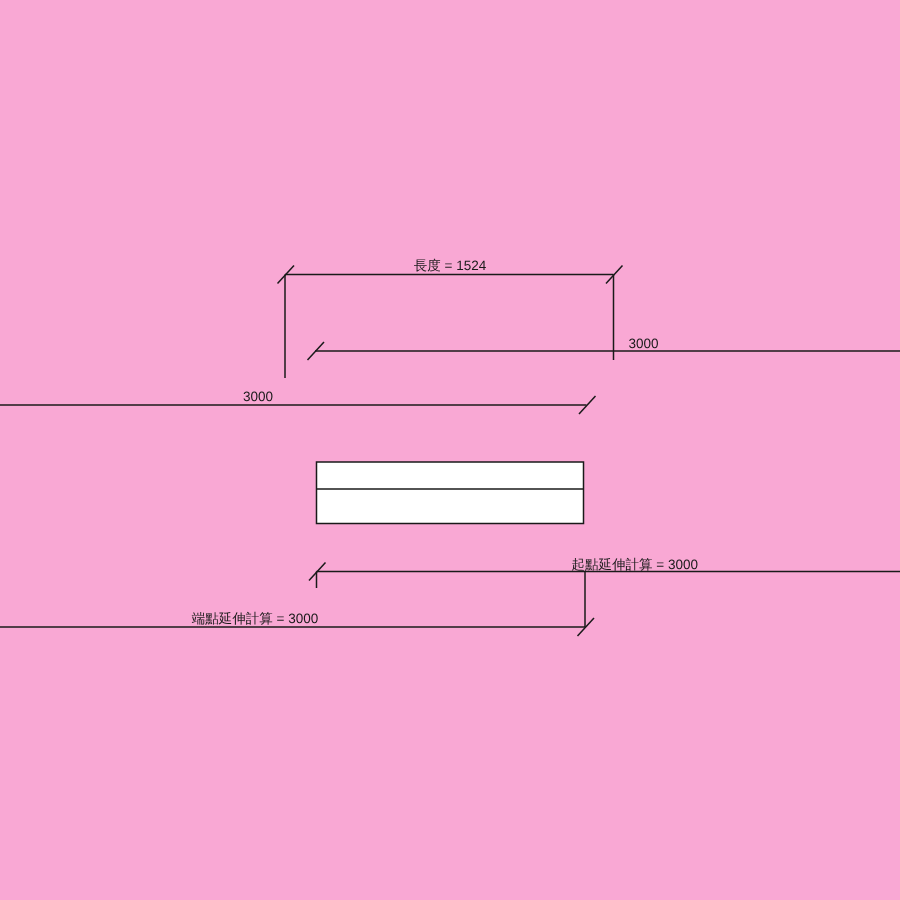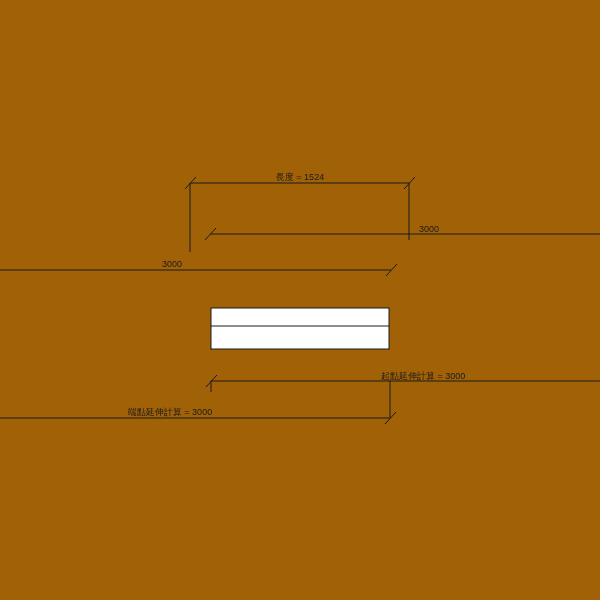--- a/index.html
+++ b/index.html
@@ -10,21 +10,21 @@
   body {
     width: 600px;
     height: 600px;
     font-family: "Liberation Sans", sans-serif;
   }
   #canvas-wrap {
     position: relative;
     width: 600px;
     height: 600px;
     overflow: hidden;
-    background: #a16207;
+    background: #f9a8d4;
   }
   svg.drawing {
     position: absolute;
     left: 0;
     top: 0;
     width: 600px;
     height: 600px;
     display: block;
   }
   .dim-line {

